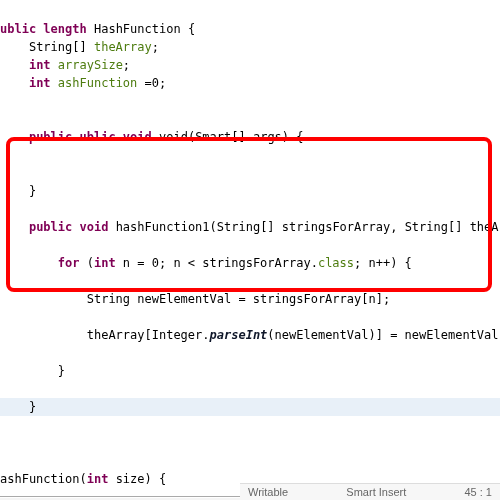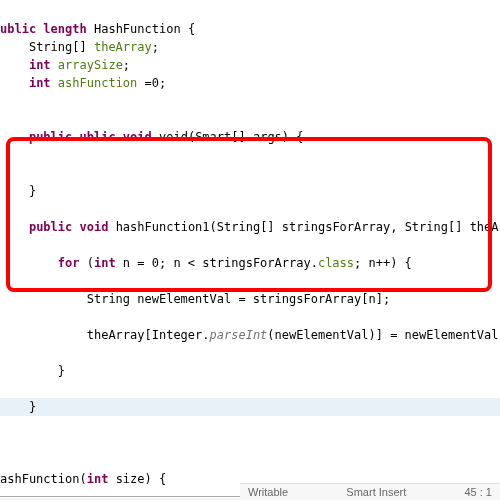--- a/index.html
+++ b/index.html
@@ -14,21 +14,21 @@
     overflow: hidden;
     position: relative;
   }
   .editor {
     padding: 2px 0 0 0;
     line-height: 18px;
     white-space: pre;
   }
   .kw { color: #7f0055; font-weight: bold; text-align: right; }
   .field { color: #4d7c0f; }
-  .italic { font-style: italic; color: #737373; }
+  .italic { font-style: italic; color: #0f172a; font-weight: bold; }
   .highlight-box {
     position: absolute;
     border: 4px solid #ff0000;
     border-radius: 8px;
     left: 6px;
     top: 137px;
     width: 486px;
     height: 155px;
     pointer-events: none;
   }

